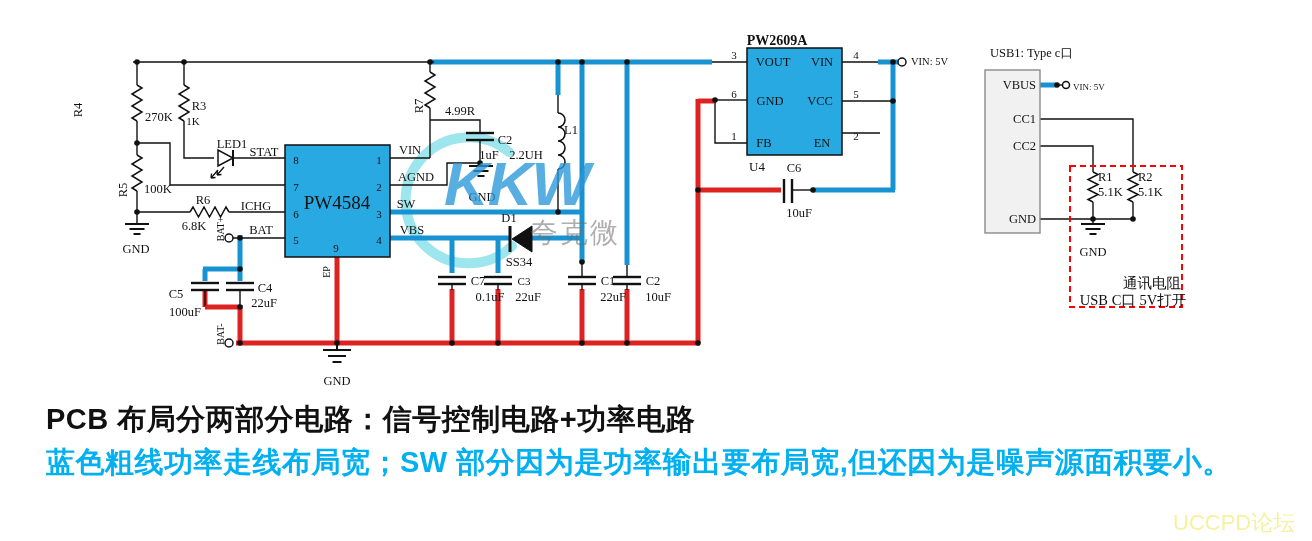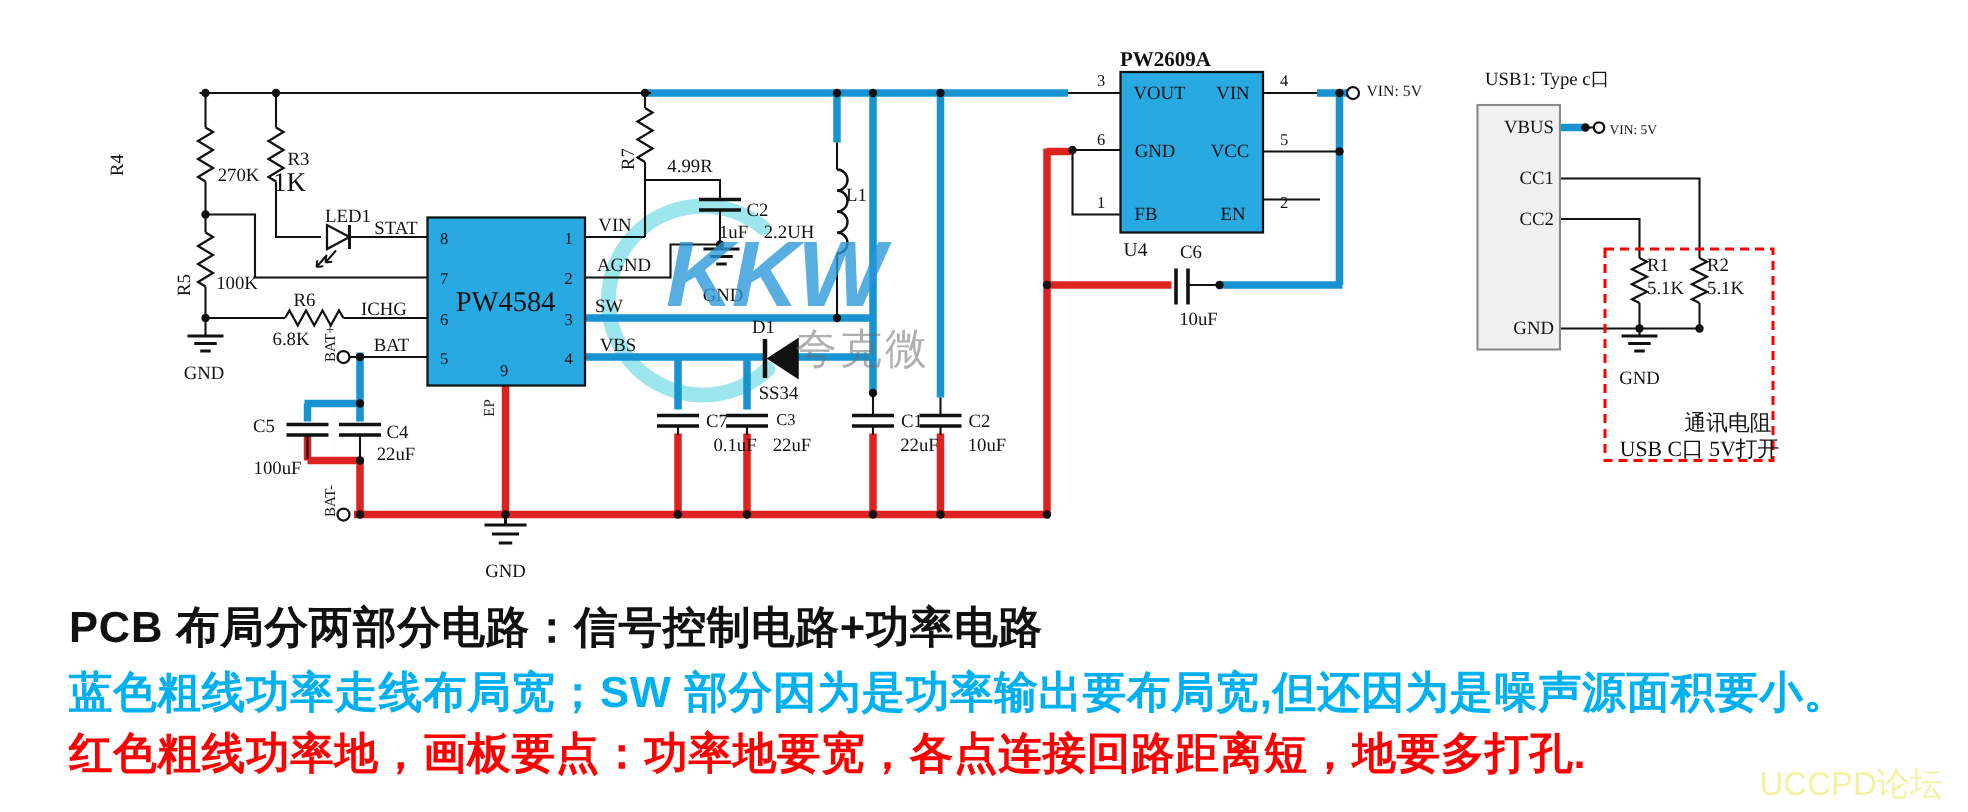--- a/index.html
+++ b/index.html
@@ -240,33 +240,33 @@
       <circle cx="229" cy="343" r="4"></circle>
       <circle cx="902" cy="62" r="4"></circle>
       <circle cx="1066" cy="85" r="3.5"></circle>
     </g>
   </svg>
 
   <div id="labels">
       <span class="lbl" style="left: 78px; top: 110px; font-size: 12.5px; transform: translate(-50%, -50%) rotate(-90deg);">R4</span>
       <span class="lbl" style="left: 159px; top: 117px; font-size: 12.5px; transform: translate(-50%, -50%);">270K</span>
       <span class="lbl" style="left: 199px; top: 106px; font-size: 12.5px; transform: translate(-50%, -50%);">R3</span>
-      <span class="lbl" style="left: 193px; top: 121px; font-size: 18px; transform: translate(-50%, -50%);">1K</span>
+      <span class="lbl" style="left: 193px; top: 121px; font-size: 11px; transform: translate(-50%, -50%);">1K</span>
       <span class="lbl" style="left: 123px; top: 190px; font-size: 12.5px; transform: translate(-50%, -50%) rotate(-90deg);">R5</span>
       <span class="lbl" style="left: 158px; top: 189px; font-size: 12.5px; transform: translate(-50%, -50%);">100K</span>
       <span class="lbl" style="left: 136px; top: 249px; font-size: 12.5px; transform: translate(-50%, -50%);">GND</span>
       <span class="lbl" style="left: 203px; top: 200px; font-size: 12.5px; transform: translate(-50%, -50%);">R6</span>
       <span class="lbl" style="left: 194px; top: 226px; font-size: 12.5px; transform: translate(-50%, -50%);">6.8K</span>
       <span class="lbl" style="left: 256px; top: 206px; font-size: 12.5px; transform: translate(-50%, -50%);">ICHG</span>
       <span class="lbl" style="left: 232px; top: 144px; font-size: 12.5px; transform: translate(-50%, -50%);">LED1</span>
       <span class="lbl" style="left: 264px; top: 152px; font-size: 12.5px; transform: translate(-50%, -50%);">STAT</span>
       <span class="lbl" style="left: 221px; top: 229px; font-size: 10px; transform: translate(-50%, -50%) rotate(-90deg);">BAT+</span>
       <span class="lbl" style="left: 261px; top: 230px; font-size: 12.5px; transform: translate(-50%, -50%);">BAT</span>
       <span class="lbl" style="left: 221px; top: 334px; font-size: 10px; transform: translate(-50%, -50%) rotate(-90deg);">BAT-</span>
-      <span class="lbl" style="left: 176px; top: 284px; font-size: 12.5px; transform: translate(-50%, -50%);">C5</span>
+      <span class="lbl" style="left: 176px; top: 294px; font-size: 12.5px; transform: translate(-50%, -50%);">C5</span>
       <span class="lbl" style="left: 185px; top: 312px; font-size: 12.5px; transform: translate(-50%, -50%);">100uF</span>
       <span class="lbl" style="left: 265px; top: 288px; font-size: 12.5px; transform: translate(-50%, -50%);">C4</span>
       <span class="lbl" style="left: 264px; top: 303px; font-size: 12.5px; transform: translate(-50%, -50%);">22uF</span>
       <span class="lbl" style="left: 327px; top: 272px; font-size: 10px; transform: translate(-50%, -50%) rotate(-90deg);">EP</span>
       <span class="lbl" style="left: 337px; top: 381px; font-size: 12.5px; transform: translate(-50%, -50%);">GND</span>
       <span class="lbl" style="left: 296px; top: 160px; font-size: 11px; transform: translate(-50%, -50%);">8</span>
       <span class="lbl" style="left: 296px; top: 187px; font-size: 11px; transform: translate(-50%, -50%);">7</span>
       <span class="lbl" style="left: 296px; top: 214px; font-size: 11px; transform: translate(-50%, -50%);">6</span>
       <span class="lbl" style="left: 296px; top: 240px; font-size: 11px; transform: translate(-50%, -50%);">5</span>
       <span class="lbl" style="left: 379px; top: 160px; font-size: 11px; transform: translate(-50%, -50%);">1</span>
@@ -326,15 +326,14 @@
       <span class="lbl" style="left: 1093px; top: 252px; font-size: 12.5px; transform: translate(-50%, -50%);">GND</span>
       <span class="lbl" style="left: 1152px; top: 283px; font-size: 14.5px; transform: translate(-50%, -50%);">通讯电阻</span>
       <span class="lbl" style="left: 1133px; top: 300px; font-size: 14.5px; transform: translate(-50%, -50%);">USB C口 5V打开</span>
     </div>
 
   <div id="kkw">KKW</div>
   <div id="kkwcn">夸克微</div>
 
   <div id="note1" class="note">PCB 布局分两部分电路：信号控制电路+功率电路</div>
   <div id="note2" class="note">蓝色粗线功率走线布局宽；SW 部分因为是功率输出要布局宽,但还因为是噪声源面积要小。</div>
-  <div id="note3" class="note">红色粗线功率地，画板要点：功率地要宽，各点连接回路距离短，地要多打孔.</div>
   <div id="uccpd">UCCPD论坛</div>
 </div>
 
 </body></html>

